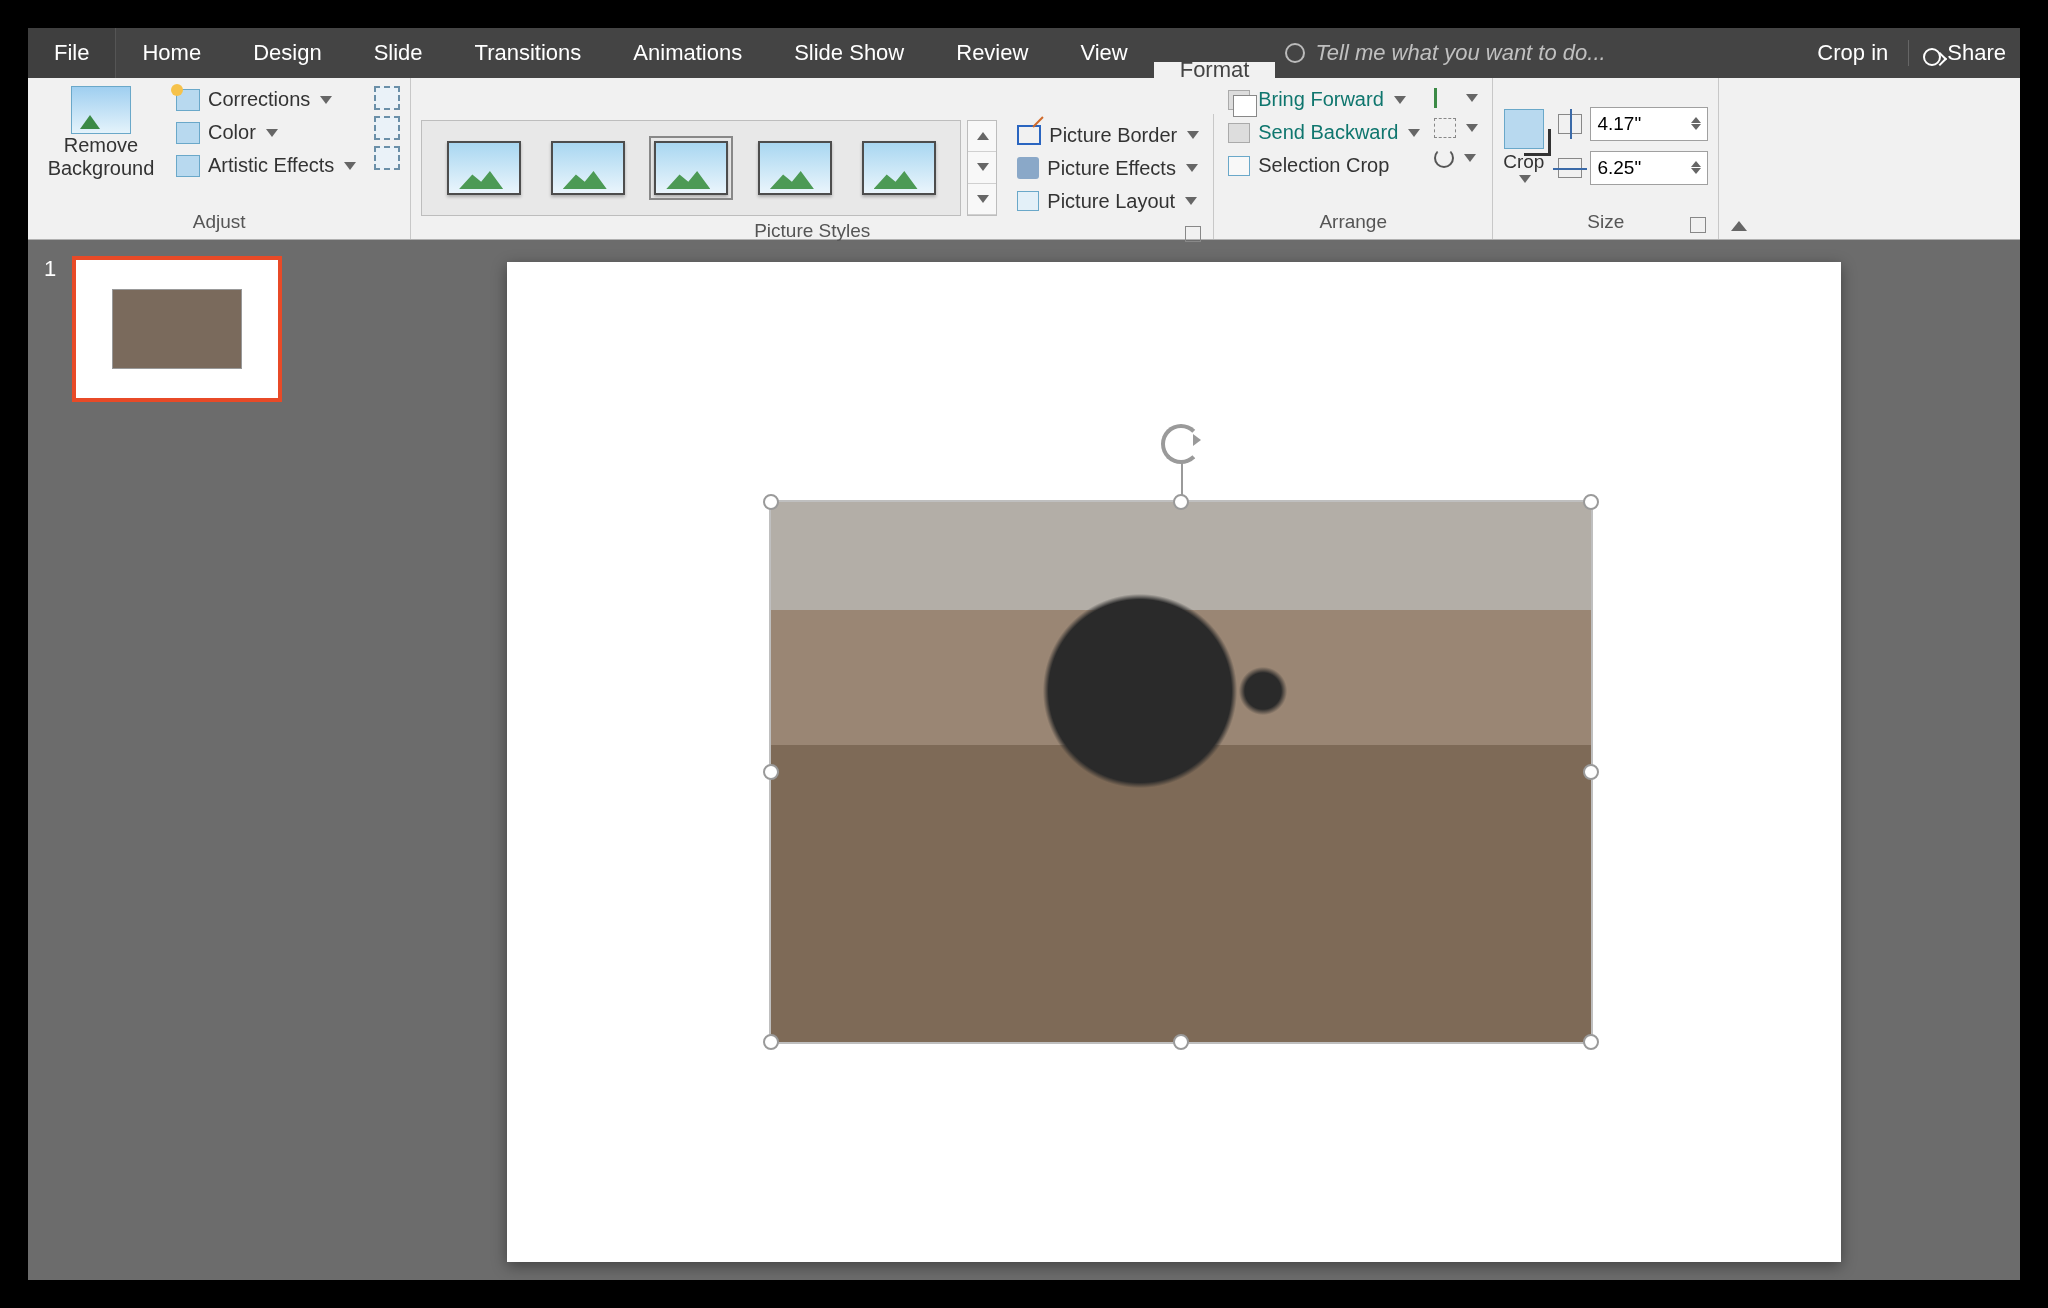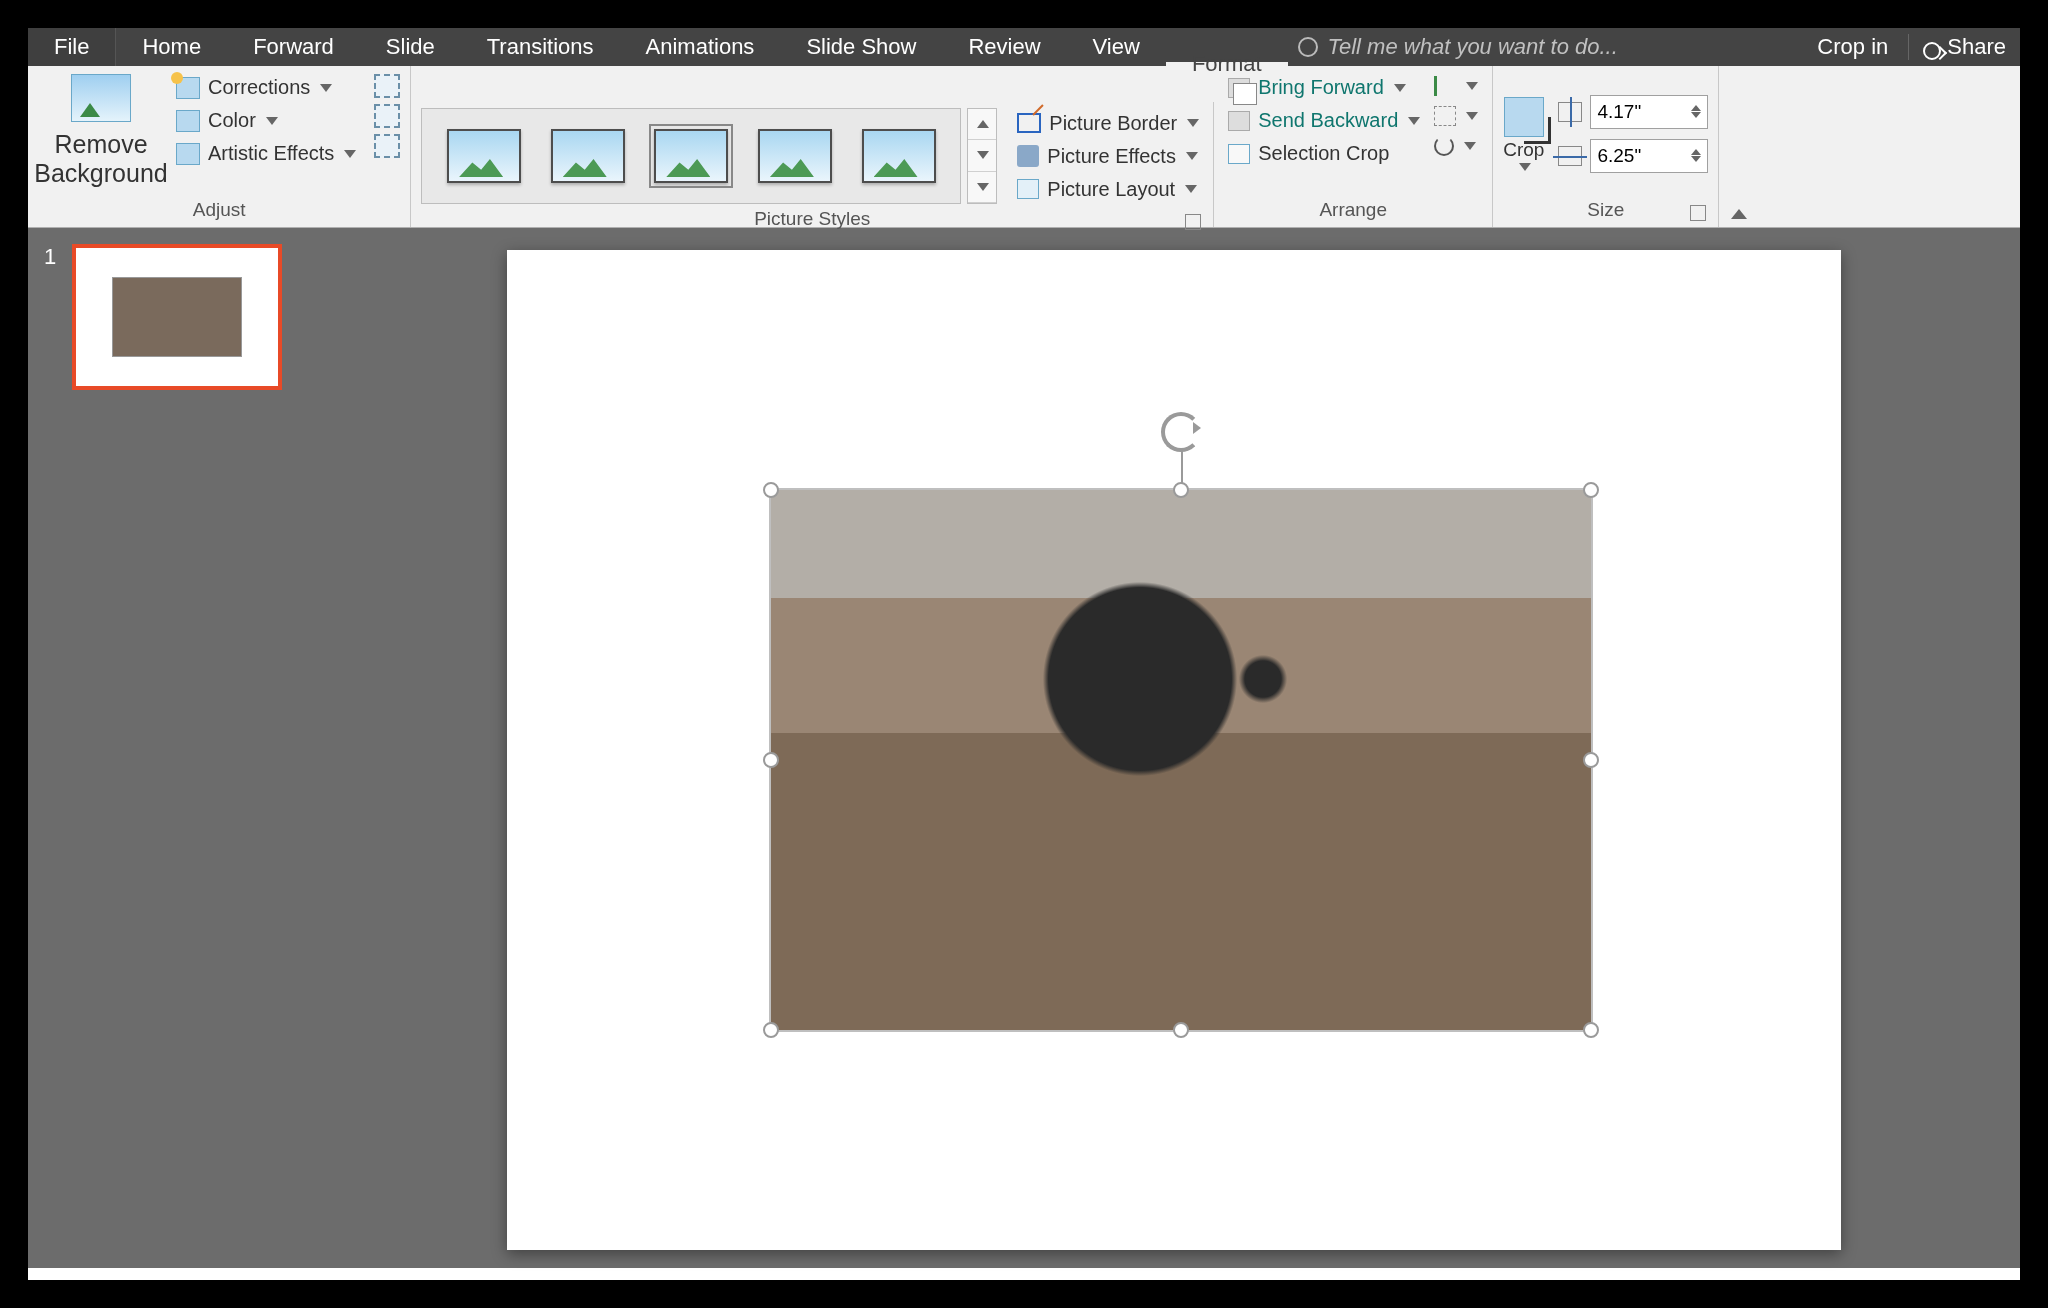--- a/index.html
+++ b/index.html
@@ -2,38 +2,38 @@
 <html><head>
 <meta charset="utf-8">
 <style>
 * { box-sizing: border-box; margin: 0; padding: 0; font-family: "Segoe UI", Tahoma, sans-serif; }
 html, body { width: 2048px; height: 1308px; background: #000; overflow: hidden; }
 .window { position: absolute; left: 24px; top: 24px; width: 2000px; height: 1260px; background: #fff; border: 4px solid #000; }
 
 .watermark { position: absolute; right: 8px; top: -2px; background: #000; color: #f3a500; font-weight: 700; font-size: 22px; padding: 2px 10px 4px 48px; letter-spacing: 1px; }
 .watermark .tj-badge { position:absolute; left:6px; top:2px; width:36px; height:36px; background:#f3a500; border-radius:50%; display:flex; align-items:center; justify-content:center; color:#000; font-size:20px; font-weight:900;}
 
-.menubar { height: 38px; background: #444444; display: flex; align-items: stretch; color: #fff; font-size: 22px; position: relative; }
+.menubar { height: 50px; background: #444444; display: flex; align-items: stretch; color: #fff; font-size: 22px; position: relative; }
 .menubar .tab { padding: 0 26px; display: flex; align-items: center; cursor: pointer; }
 .menubar .tab.file { background: #3f3f3f; border-right:1px solid #555;}
 .menubar .tab.active { background: #f1f1f1; color: #444; margin-top: 34px; }
 .menubar .tellme { flex: 1; display: flex; align-items: center; color: #c0c0c0; font-style: italic; font-size: 22px; padding-left: 10px; gap:10px; }
 .menubar .bulb { width:20px; height:20px; border:2px solid #bbb; border-radius:50%; position:relative;}
 .menubar .right-area { display:flex; align-items:center;}
 .menubar .signin { padding: 0 20px; display:flex; align-items:center;}
 .menubar .share { padding: 0 14px; display:flex; align-items:flex-end; gap:6px; border-left:1px solid #666;}
 
 .ribbon { height: 162px; background: #f1f1f1; display: flex; border-bottom: 1px solid #b0b0b0; }
 .rgroup { border-right: 1px solid #c8c8c8; display:flex; flex-direction:column; padding: 6px 10px 0 10px; }
 .rgroup .body { flex:1; display:flex; }
 .rgroup .label { text-align:center; font-size:19px; color:#555; padding:4px 0 6px 0; position:relative;}
 .rgroup .launcher { position:absolute; right:2px; bottom:6px; width:16px; height:16px; border:1px solid #888; }
 
 .adjust .body { gap:8px; align-items:flex-start;}
-.bigbtn { width:126px; display:flex; flex-direction:column; align-items:center; gap:8px; padding-top:2px; font-size:25px; color:#333; line-height:1.15; text-align:center;}
+.bigbtn { width:126px; display:flex; flex-direction:column; align-items:center; gap:0; padding-top:2px; font-size:20px; color:#333; line-height:1.15; text-align:center;}
 .ico { display:inline-block; }
 .ico-removebg { width:60px; height:48px; background:linear-gradient(#9fcff0,#e4f3fb); border:1px solid #6aa8c9; position:relative;}
 .ico-removebg::after{content:"";position:absolute;bottom:4px;left:8px;width:20px;height:14px;background:#3b8a46; clip-path:polygon(0 100%,50% 0,100% 100%);}
 .adjust-col { display:flex; flex-direction:column; gap:6px; padding-top:2px;}
 .smallbtn { display:flex; align-items:center; gap:8px; font-size:20px; color:#333; padding:2px 4px; cursor:pointer;}
 .ico-small { width:24px; height:22px; background:#b8d9ef; border:1px solid #6aa8c9; position:relative; display:inline-block;}
 .ico-sun::before{content:"";position:absolute;left:-6px;top:-6px;width:12px;height:12px;background:#f6c24a;border-radius:50%;}
 .ico-square { width:26px; height:24px; border:2px dashed #6a8fa8; display:inline-block; background:#eaf2f8;}
 .caret { width:0;height:0;border-left:6px solid transparent;border-right:6px solid transparent;border-top:8px solid #666; display:inline-block; margin-left:2px;}
 
@@ -113,21 +113,21 @@
 <div class="window">
 
   <div class="watermark">
     <span class="tj-badge">TJ</span>
     <span>TECHJUNKIE</span>
   </div>
 
   <div class="menubar">
     <div class="tab file">File</div>
     <div class="tab">Home</div>
-    <div class="tab">Forward</div>
+    <div class="tab">Design</div>
     <div class="tab">Slide</div>
     <div class="tab">Transitions</div>
     <div class="tab">Animations</div>
     <div class="tab">Slide Show</div>
     <div class="tab">Review</div>
     <div class="tab">View</div>
     <div class="tab active">Format</div>
     <div class="tellme">
       <span class="bulb"></span>
       <span>Tell me what you want to do...</span>

